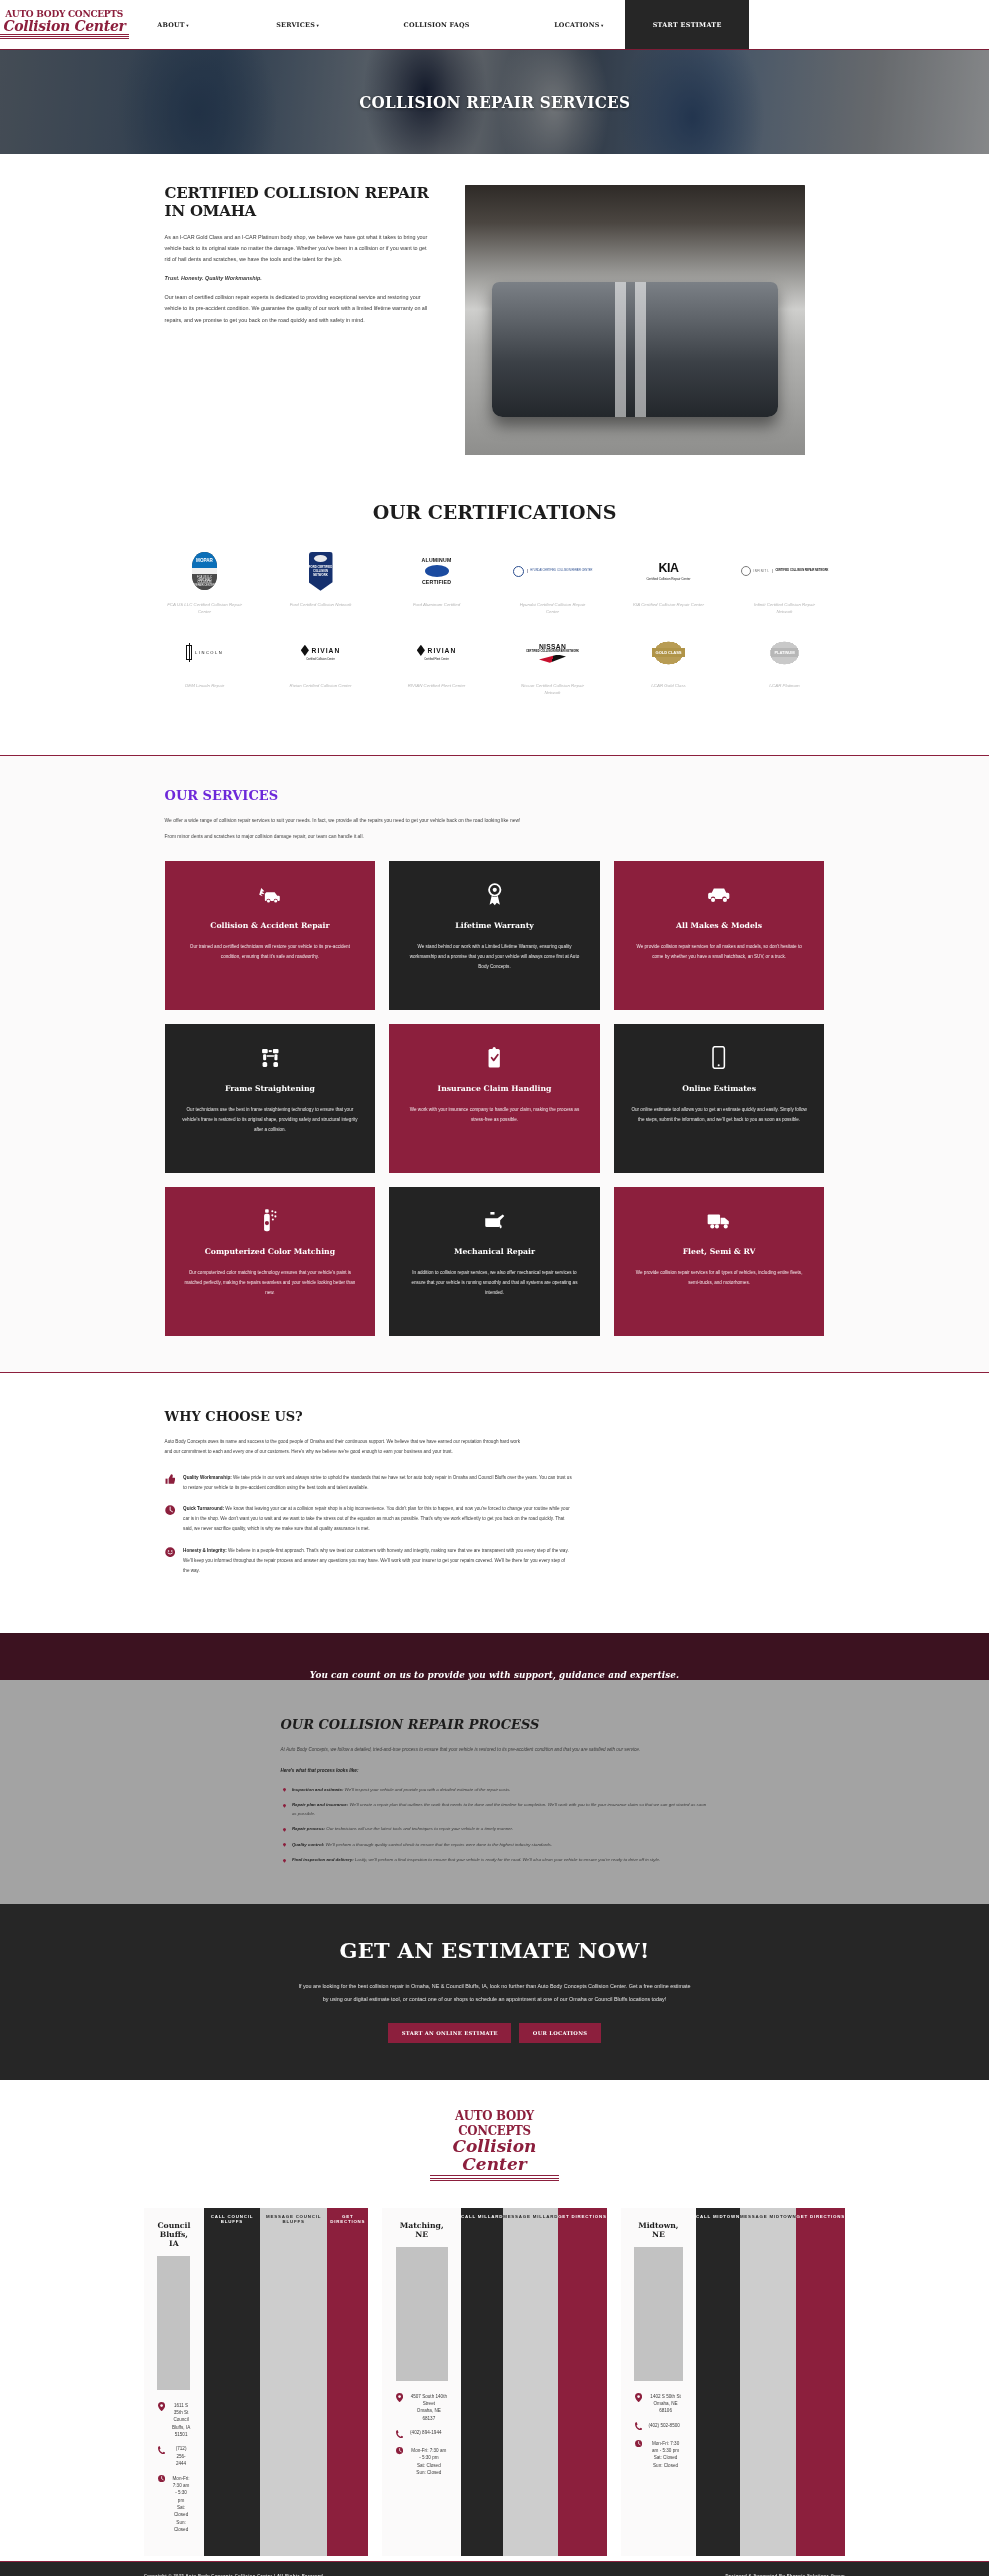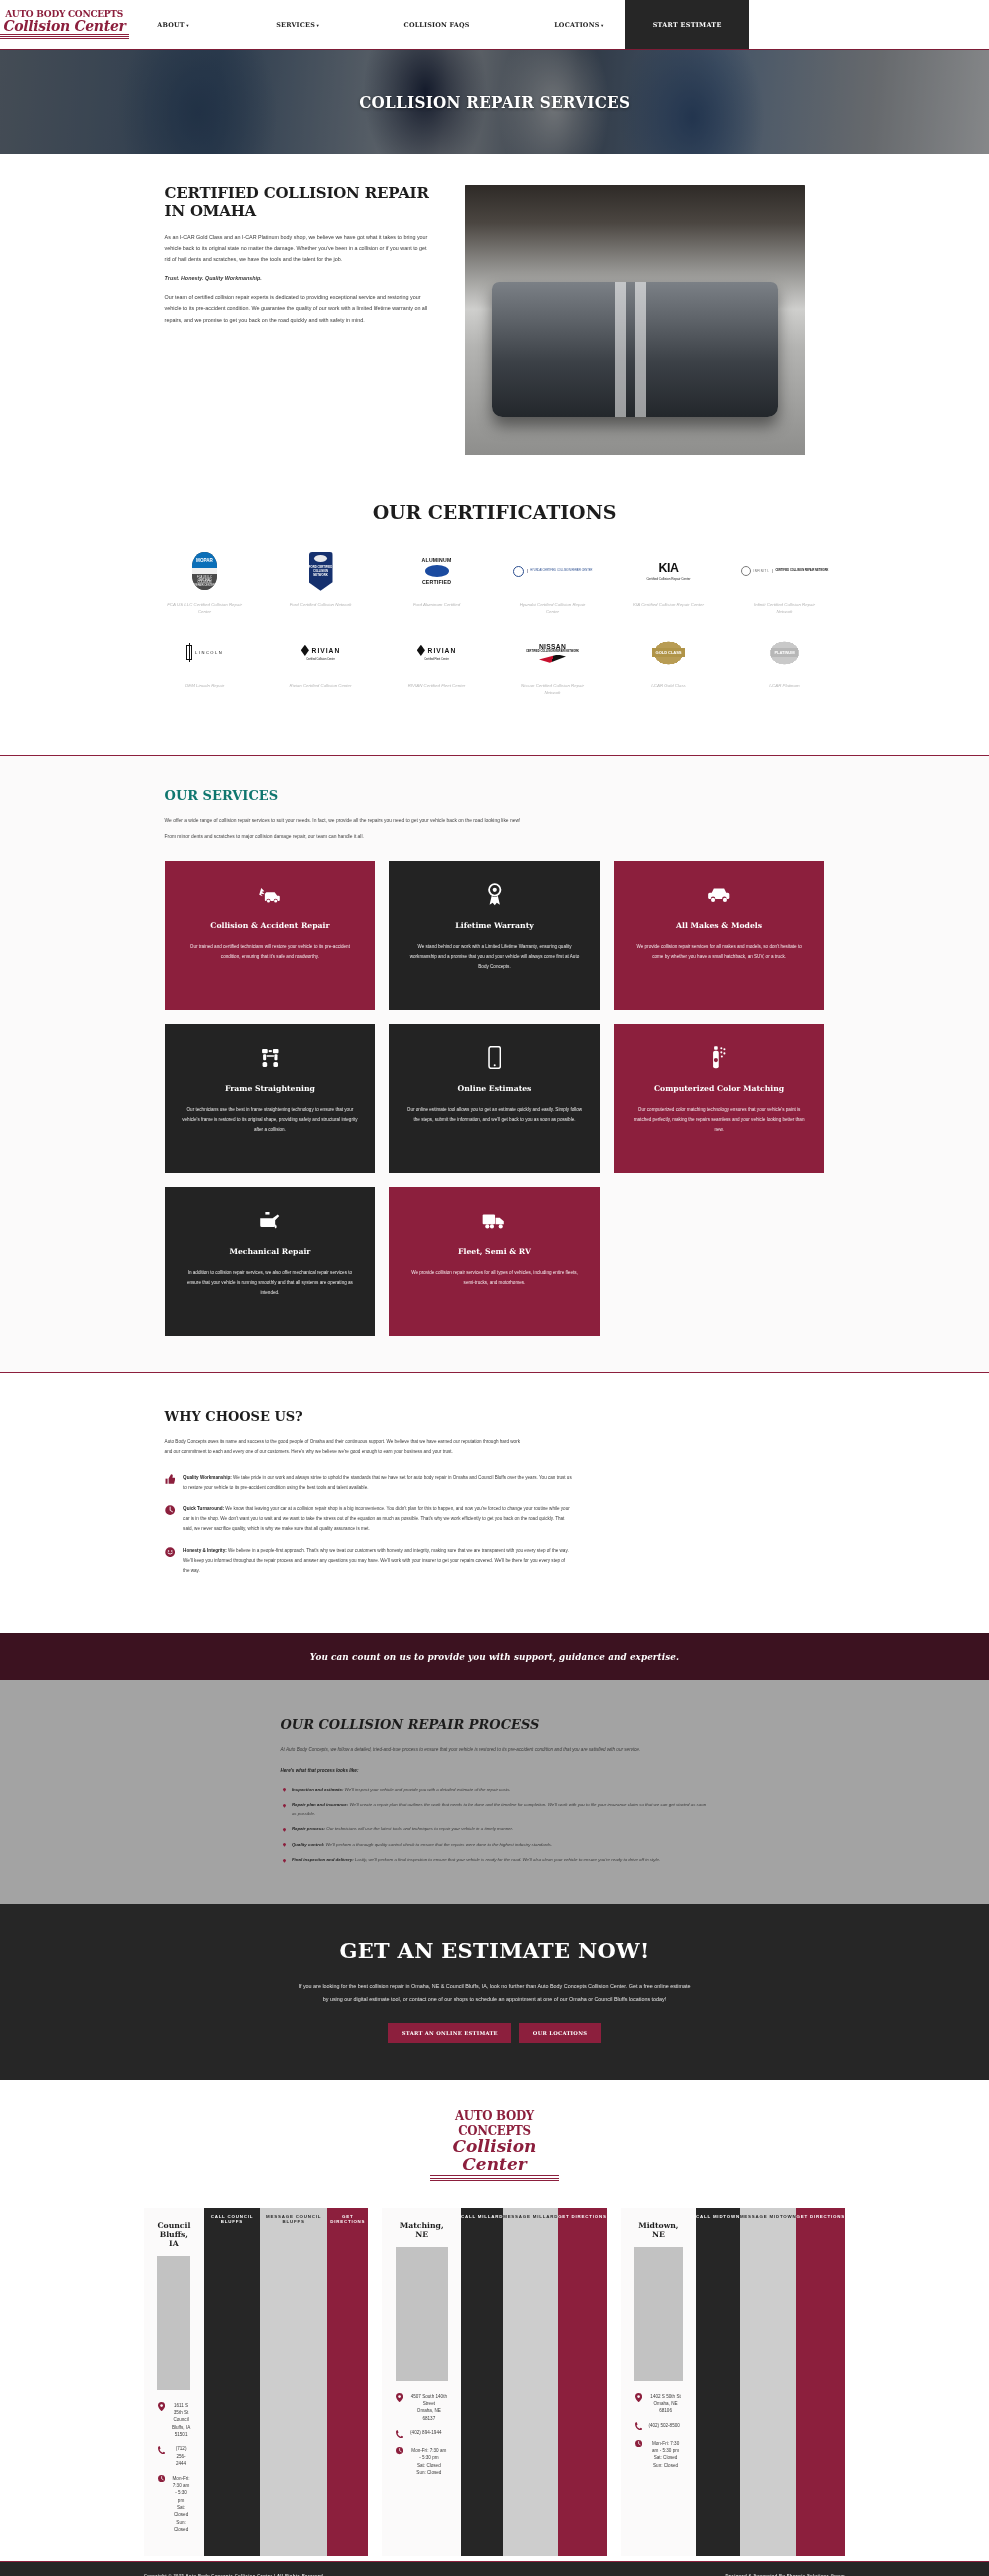--- a/index.html
+++ b/index.html
@@ -201,21 +201,21 @@
   .b-plat span{background:#b7b7b7;color:#fff;font-size:4.1px;font-weight:700;padding:2.1px 3.1px;letter-spacing:-0.1px;}
 
   
   #services-section {
     background:#fbfafa;
     border-top: 1px solid #8c1f3d;
     border-bottom: 1px solid #8c1f3d;
     padding: 32px 0 36px;
   }
   #services-section h2 {
-    font-family:"DejaVu Serif", serif; font-weight:700; font-size:13px; color:#0f766e;
+    font-family:"DejaVu Serif", serif; font-weight:700; font-size:13px; color:#6d28d9;
     padding-left: 20.6px; margin-bottom: 13.4px;
   }
   #services-section .intro-p { padding-left: 20.6px; font-size:4.9px; color:#444; line-height:1.9; margin-bottom: 6.2px;}
   #services-grid {
     display:grid; grid-template-columns: repeat(3, 1fr); gap: 14px;
     padding: 13.4px 20.6px 0;
   }
   .service-card {
     padding: 21.6px 17.5px 23px;
     text-align:center;
@@ -239,21 +239,21 @@
   .why-item { display:flex; gap: 7.2px; margin-bottom: 11.3px; }
   .why-ico { width: 11.3px; flex: 0 0 11.3px; padding-top: 1px; }
   .why-ico svg { fill:#8c1f3d; }
   .why-text { font-size: 4.6px; line-height: 2.2; color:#3a3a3a; }
   .why-text b { color:#1d1d1d; }
 
   
   #quote-banner {
     background: #3c1220;
     height: 47px;
-    display:flex; align-items:center; justify-content:center;
+    display:flex; align-items:flex-end; justify-content:center;
   }
   #quote-banner p {
     color:#fff; font-family:"DejaVu Serif", serif; font-weight:700; font-style:italic;
     font-size: 8.8px; letter-spacing:0.1px;
   }
 
   
   #process-section { background:#a3a3a3; padding: 37px 0 32px; font-style: italic; }
   #process-inner { width: 428px; margin: 0 auto; }
   #process-inner h2 { font-family:"DejaVu Serif", serif; font-weight:700; font-size:13px; color:#1d1d1d; margin-bottom: 12.4px; }
@@ -547,20 +547,31 @@
               <rect x="28" y="14" width="6" height="12" rx="2"></rect>
               <rect x="5" y="29" width="9" height="10" rx="3"></rect>
               <rect x="26" y="29" width="9" height="10" rx="3"></rect>
               <rect x="13" y="16" width="14" height="3"></rect>
             </svg>
         </div>
         <h3>Frame Straightening</h3>
         <p>Our technicians use the best in frame straightening technology to ensure that your vehicle's frame is restored to its original shape, providing safety and structural integrity after a collision.</p>
       </div>
 
+      <div class="service-card red">
+        <div class="svc-icon">
+          <svg width="14.4" height="21.6" viewBox="0 0 28 42">
+              <rect x="11" y="0" width="6" height="6" rx="3"></rect>
+              <rect x="3" y="4" width="22" height="36" rx="3"></rect>
+              <path d="M9 21 l4 5 l8 -11" fill="none" stroke="#8c1f3d" stroke-width="3.5" stroke-linecap="round" stroke-linejoin="round"></path>
+            </svg>
+        </div>
+        <h3>Insurance Claim Handling</h3>
+        <p>We work with your insurance company to handle your claim, making the process as stress-free as possible.</p>
+      </div>
 
       <div class="service-card dark">
         <div class="svc-icon">
           <svg width="13.4" height="23" viewBox="0 0 26 44">
               <rect x="2" y="1" width="22" height="42" rx="4" fill="none" stroke="#fff" stroke-width="3"></rect>
               <circle cx="13" cy="37" r="2"></circle>
             </svg>
         </div>
         <h3>Online Estimates</h3>
         <p>Our online estimate tool allows you to get an estimate quickly and easily. Simply follow the steps, submit the information, and we'll get back to you as soon as possible.</p>

